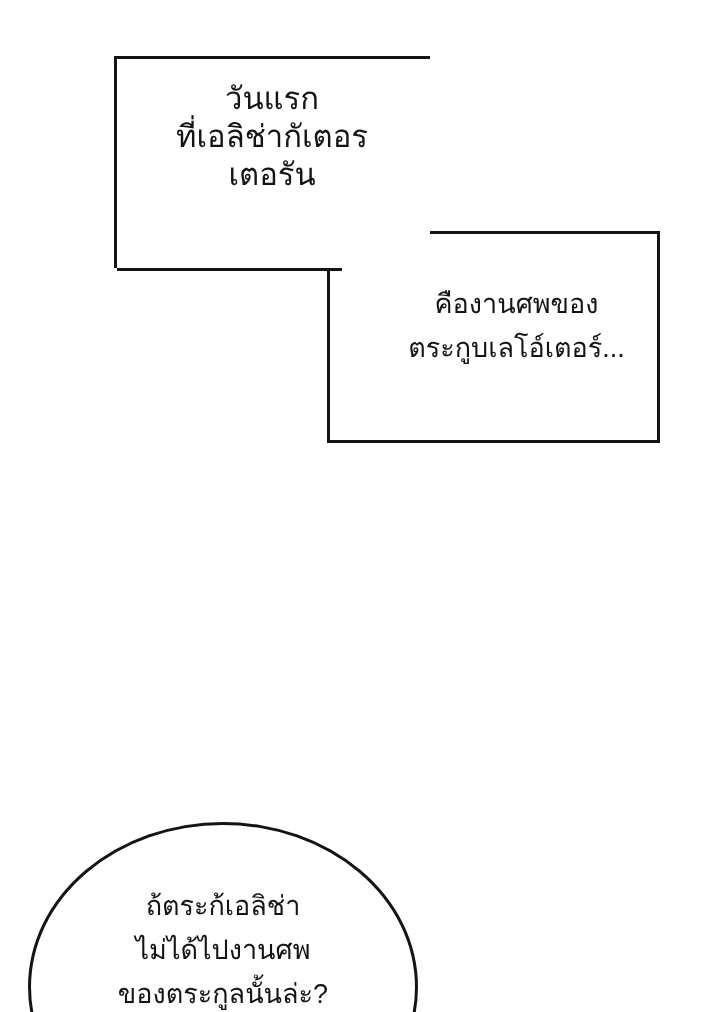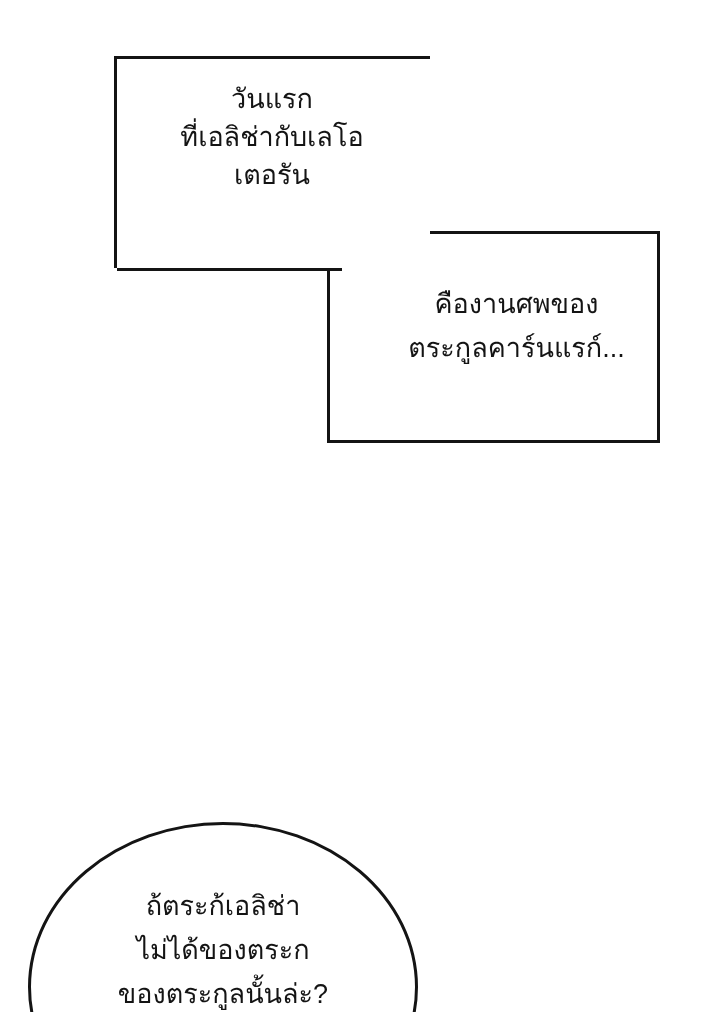--- a/index.html
+++ b/index.html
@@ -50,21 +50,21 @@
     height: 0px;
     background: #141414;
   }
 
   .text-narration-a {
     position: absolute;
     left: 114px;
     top: 80px;
     width: 316px;
     text-align: center;
-    font-size: 27px;
+    font-size: 31px;
     line-height: 38px;
     color: #141414;
     letter-spacing: 0px;
     z-index: 5;
   }
 
   
   .box-narration-b {
     position: absolute;
     left: 327px;
@@ -128,32 +128,32 @@
 <body>
 
 <div class="page">
 
   <div class="box-narration-a">
     <span class="vert-edge"></span>
   </div>
 
   <div class="text-narration-a">
     <span class="line">วันแรก</span>
-    <span class="line">ที่เอลิช่ากับเลโอ</span>
+    <span class="line">ที่เอลิช่ากัเตอร</span>
     <span class="line">เตอรัน</span>
   </div>
 
   <div class="box-narration-b"></div>
   <div class="step-patch"></div>
 
   <div class="text-narration-b">
     <span class="line">คืองานศพของ</span>
-    <span class="line">ตระกูลคาร์นแรก์...</span>
+    <span class="line">ตระกูบเลโอ์เตอร์...</span>
   </div>
 
   <div class="balloon-speech"></div>
   <div class="text-speech">
     <span class="line">ถ้ตระก้เอลิช่า</span>
-    <span class="line">ไม่ได้ของตระก</span>
+    <span class="line">ไม่ได้ไปงานศพ</span>
     <span class="line">ของตระกูลนั้นล่ะ?</span>
   </div>
 
 </div>
 
 </body></html>

